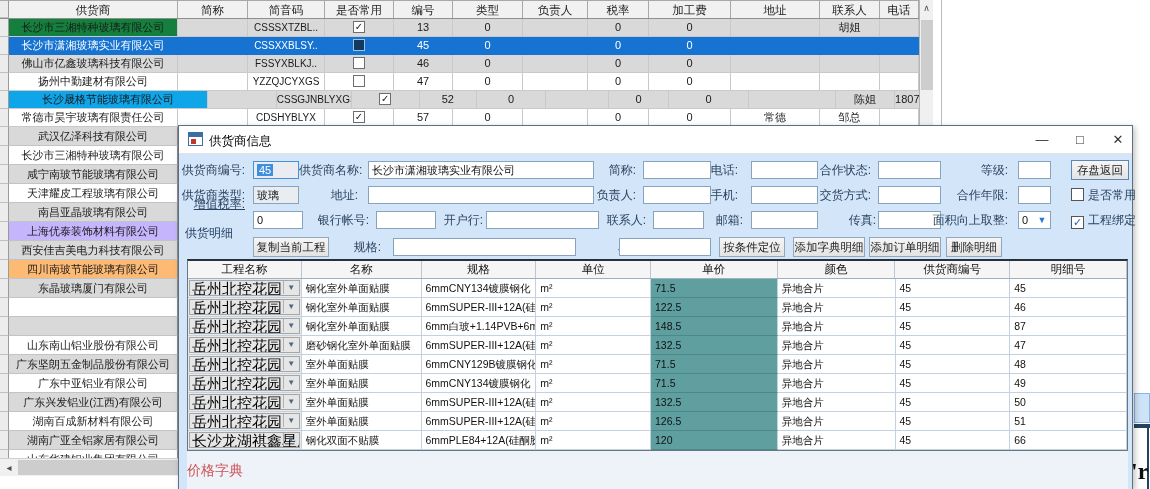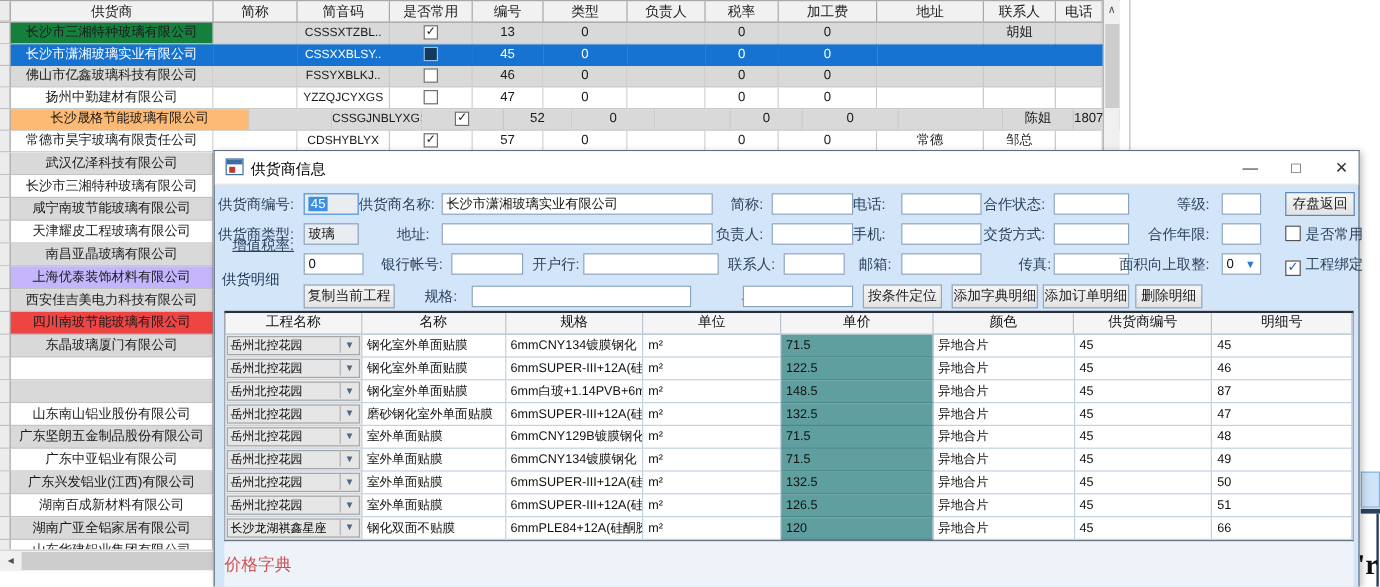--- a/index.html
+++ b/index.html
@@ -55,21 +55,21 @@
   .combo .chev{position:absolute;right:1px;top:0;width:14px;height:16px;color:#2a7dd4;font-size:9px;text-align:center;line-height:16px;}
   .sect{position:absolute;font-size:12px;color:#223c5f;}
   
   .grid{position:absolute;left:8px;top:133px;width:941px;border-top:2px solid #28303c;border-left:1px solid #6b7683;border-right:1px solid #6b7683;border-bottom:1px solid #6b7683;background:#fff;box-sizing:border-box;}
   .g-header{display:flex;height:18px;background:#f5f5f5;border-bottom:1px solid #9fb0c0;box-sizing:border-box;}
   .g-hcell{font-size:11.5px;color:#111;text-align:center;line-height:17px;border-right:1px solid #b9c6d4;box-sizing:border-box;overflow:hidden;}
   .g-row{display:flex;height:19px;background:#fff;box-sizing:border-box;}
   .g-cell{font-size:10.5px;color:#111;line-height:18px;border-right:1px solid #c4d2e0;border-bottom:1px solid #c4d2e0;box-sizing:border-box;padding:0 4px;overflow:hidden;white-space:nowrap;}
   .g-cell.price{background:#5f9fa0;border-bottom-color:#4d8889;}
   .g-combo{position:relative;background:#e9e9e9;border-right:1px solid #c4d2e0;border-bottom:1px solid #c4d2e0;box-sizing:border-box;}
-  .g-combo .inner{position:absolute;left:1px;top:1px;right:1px;bottom:1px;border:1px solid #a6a6a6;background:#e6e6e6;font-size:10px;line-height:15px;padding:0 2px;overflow:hidden;white-space:nowrap;box-sizing:border-box;}
+  .g-combo .inner{position:absolute;left:1px;top:1px;right:1px;bottom:1px;border:1px solid #a6a6a6;background:#e6e6e6;font-size:15px;line-height:15px;padding:0 2px;overflow:hidden;white-space:nowrap;box-sizing:border-box;}
   .g-combo .chev{position:absolute;right:2px;top:2px;width:15px;height:13px;border-left:1px solid #b0b0b0;text-align:center;font-size:8px;color:#50677e;line-height:13px;}
   .footer-lbl{position:absolute;left:8px;top:336px;width:941px;font-size:14px;}
   .below-grid{position:absolute;left:8px;top:322px;width:941px;height:42px;background:#eef3fa;}
 </style>
 </head>
 <body>
 
 <div class="screen">
 
   <div class="mt">
@@ -152,21 +152,21 @@
           <div class="mt-cell" style="width: 70px; background: rgb(255, 255, 255);">0</div>
           <div class="mt-cell" style="width: 65px; background: rgb(255, 255, 255);"></div>
           <div class="mt-cell" style="width: 61px; background: rgb(255, 255, 255);">0</div>
           <div class="mt-cell" style="width: 82px; background: rgb(255, 255, 255);">0</div>
           <div class="mt-cell" style="width: 89px; background: rgb(255, 255, 255);"></div>
           <div class="mt-cell" style="width: 60px; background: rgb(255, 255, 255);"></div>
           <div class="mt-cell" style="width: 39px; background: rgb(255, 255, 255);"></div>
         </div>
         <div class="mt-row">
           <div class="rowhdr"></div>
-          <div class="mt-cell" style="width: 204px; background: #fdba74;">长沙晟格节能玻璃有限公司</div>
+          <div class="mt-cell" style="width: 204px; background: #0ea5e9;">长沙晟格节能玻璃有限公司</div>
           <div class="mt-cell" style="width: 70px; background: rgb(217, 217, 217);"></div>
           <div class="mt-cell" style="width: 77px; background: rgb(217, 217, 217); font-size: 10px;">CSSGJNBLYXGS</div>
           <div class="mt-cell" style="width: 69px; background: rgb(217, 217, 217);">
             <div class="chk on"></div>
           </div>
           <div class="mt-cell" style="width: 59px; background: rgb(217, 217, 217);">52</div>
           <div class="mt-cell" style="width: 70px; background: rgb(217, 217, 217);">0</div>
           <div class="mt-cell" style="width: 65px; background: rgb(217, 217, 217);"></div>
           <div class="mt-cell" style="width: 61px; background: rgb(217, 217, 217);">0</div>
           <div class="mt-cell" style="width: 82px; background: rgb(217, 217, 217);">0</div>
@@ -224,21 +224,21 @@
       <div class="ll-row">
         <div class="ll-hdr"></div>
         <div class="ll-cell" style="background: #c4b5fd;">上海优泰装饰材料有限公司</div>
       </div>
       <div class="ll-row">
         <div class="ll-hdr"></div>
         <div class="ll-cell" style="background: rgb(217, 217, 217);">西安佳吉美电力科技有限公司</div>
       </div>
       <div class="ll-row">
         <div class="ll-hdr"></div>
-        <div class="ll-cell" style="background: #ef4444;">四川南玻节能玻璃有限公司</div>
+        <div class="ll-cell" style="background: #fdba74;">四川南玻节能玻璃有限公司</div>
       </div>
       <div class="ll-row">
         <div class="ll-hdr"></div>
         <div class="ll-cell" style="background: rgb(217, 217, 217);">东晶玻璃厦门有限公司</div>
       </div>
       <div class="ll-row">
         <div class="ll-hdr"></div>
         <div class="ll-cell" style="background: rgb(255, 255, 255);"></div>
       </div>
       <div class="ll-row">

